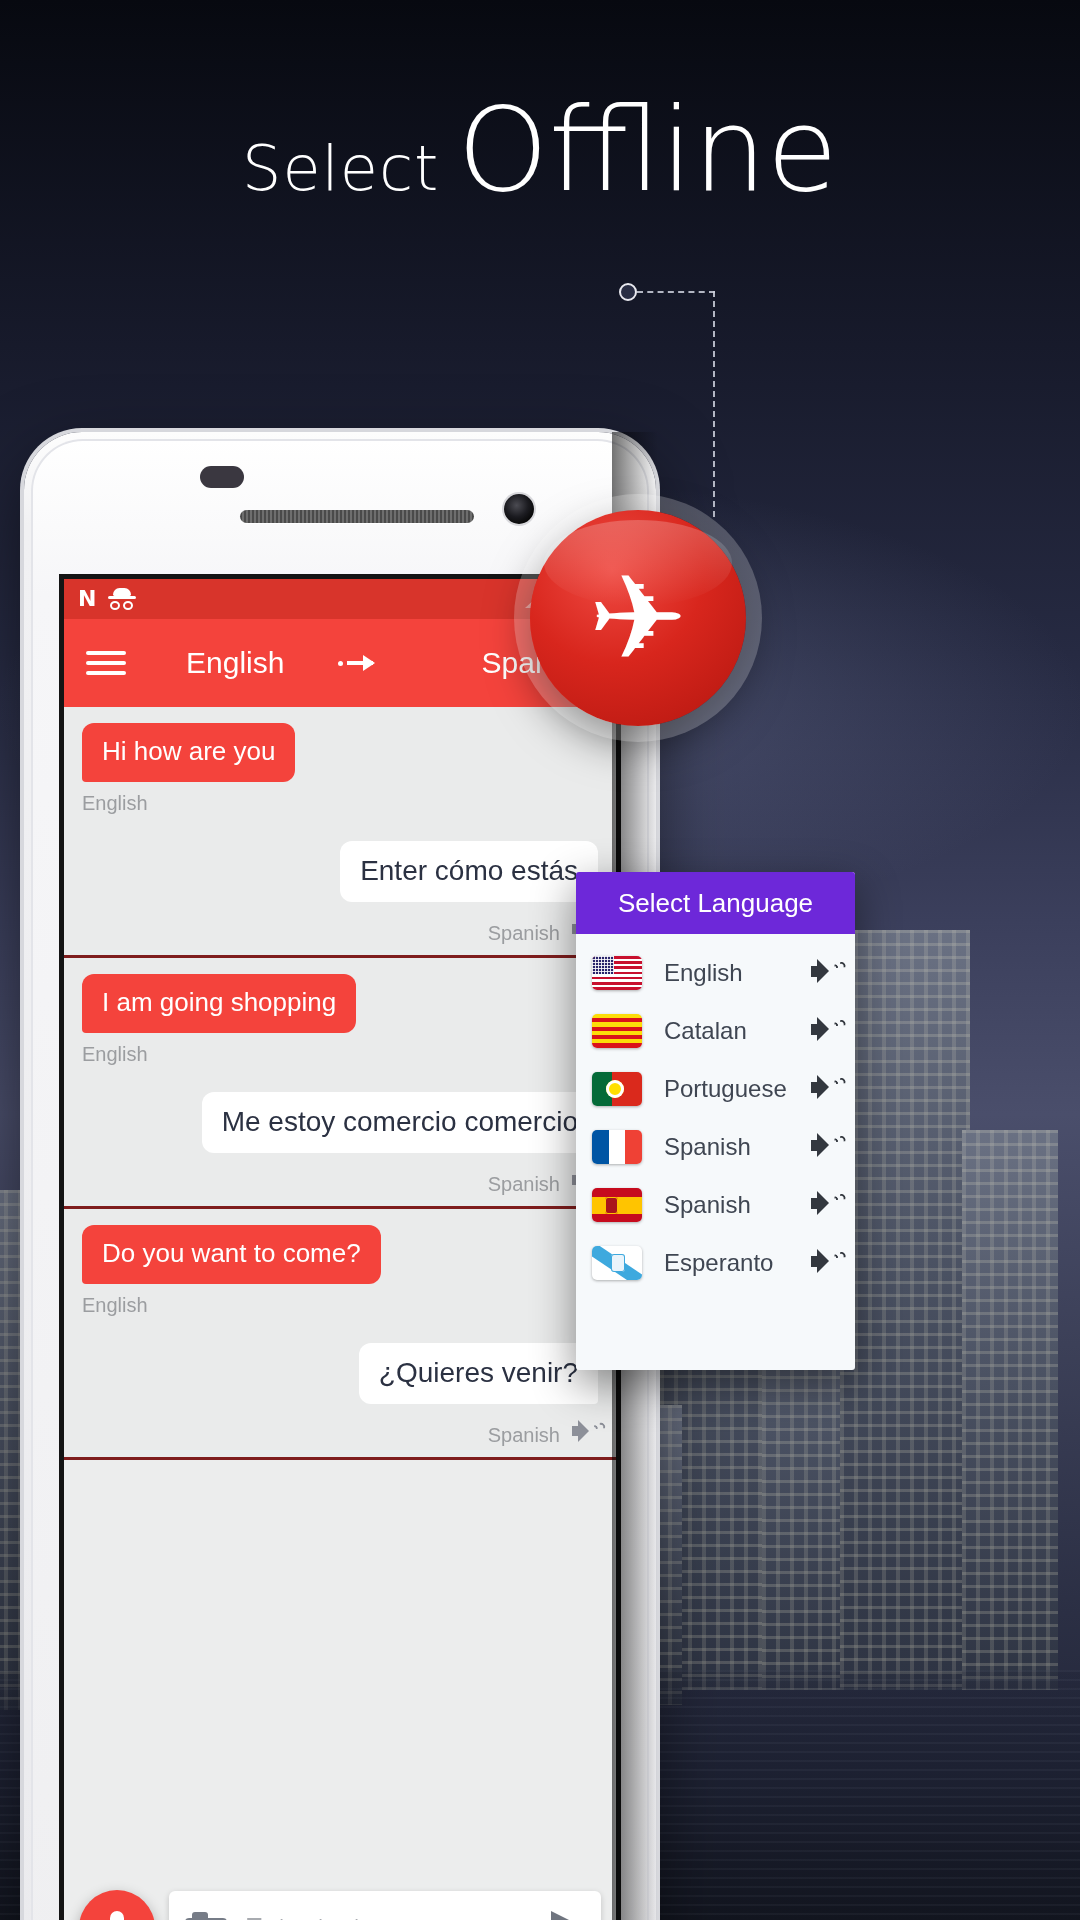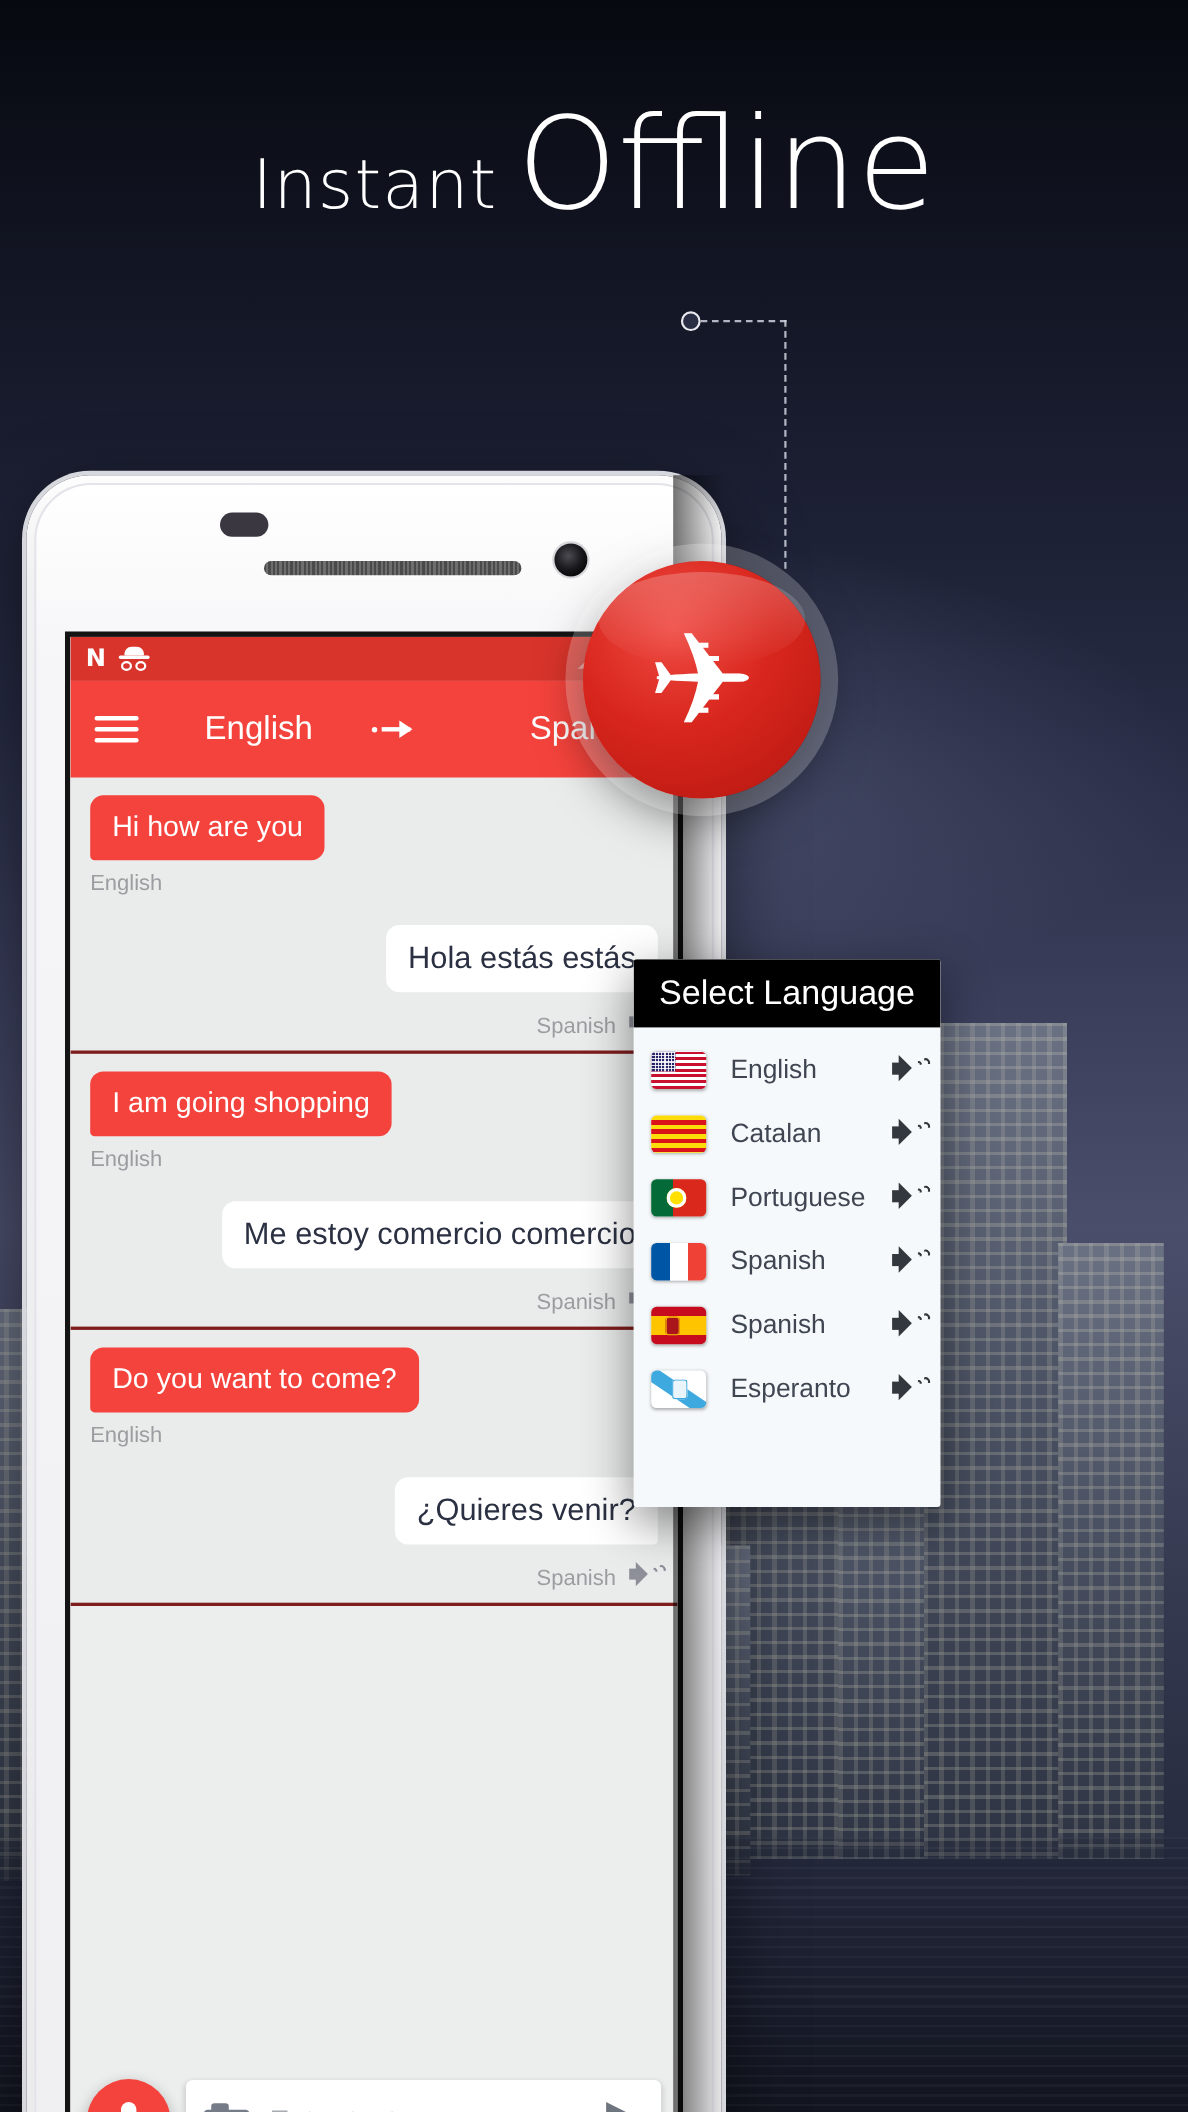--- a/index.html
+++ b/index.html
@@ -207,22 +207,22 @@
     font-family:"DejaVu Sans", sans-serif;}
 
   
   .lang-panel{
     position:absolute; left:576px; top:872px; width:279px; height:498px;
     background:#f6f9fb; border-radius:3px; z-index:10;
     box-shadow:0 14px 44px rgba(0,0,0,.45);
     overflow:hidden;
   }
   .lang-head{
-    height:62px; background:#000000; color:#fff; display:flex; align-items:center;
-    justify-content:center; font-size:31px;
+    height:62px; background:#6d28d9; color:#fff; display:flex; align-items:center;
+    justify-content:center; font-size:26px;
   }
   .lang-list{ padding:10px 0 0 0; }
   .lang-item{ display:flex; align-items:center; height:58px; padding:0 16px; }
   .flag{ width:50px; height:34px; border-radius:5px; position:relative; overflow:hidden;
     flex:0 0 auto; box-shadow:0 1px 3px rgba(0,0,0,.3); }
   .lang-name{ margin-left:22px; font-size:24px; color:#3f4652; }
   .lang-spk{ margin-left:auto; }
   .spk2{ width:28px; height:24px; position:relative; display:inline-block; }
   .spk2 .body{ position:absolute; left:0; top:7px; width:8px; height:11px; background:#33383f; }
   .spk2 .cone{ position:absolute; left:6px; top:0; width:0;height:0;
@@ -275,21 +275,21 @@
     <div class="bldg" style="left:762px;  bottom:230px; width:86px;  height:470px;"></div>
     <div class="bldg" style="left:840px;  bottom:230px; width:130px; height:760px;"></div>
     <div class="bldg" style="left:962px;  bottom:230px; width:96px;  height:560px;"></div>
     <div class="bldg" style="left:640px;  bottom:215px; width:42px;  height:300px;"></div>
     <div class="water"></div>
   </div>
 </div>
 
 <div class="headline">
   <span class="hl-row1">
-    <span class="hl-small">Instant</span><span class="hl-big">Offline</span>
+    <span class="hl-small">Select</span><span class="hl-big">Offline</span>
   </span>
 </div>
 
 <div class="connector">
   <div class="conn-dot"></div>
   <div class="conn-h"></div>
   <div class="conn-v"></div>
 </div>
 
 <div class="phone">
@@ -331,21 +331,21 @@
         </span>
         <span class="tb-lang tb-to">Spanish</span>
       </div>
 
       <div class="chat">
 
         <div class="msg-block">
           <div><span class="bub-src">Hi how are you</span></div>
           <div class="lbl">English</div>
           <div class="row-out" style="margin-top:26px;">
-            <span class="bub-dst">Hola estás estás</span>
+            <span class="bub-dst">Enter cómo estás</span>
           </div>
           <div class="lbl-row">
             <span class="lbl">Spanish</span>
             <span class="spk">
                 <i class="body"></i>
                 <i class="cone"></i>
                 <i class="w1"></i>
                 <i class="w2"></i>
               </span>
           </div>

